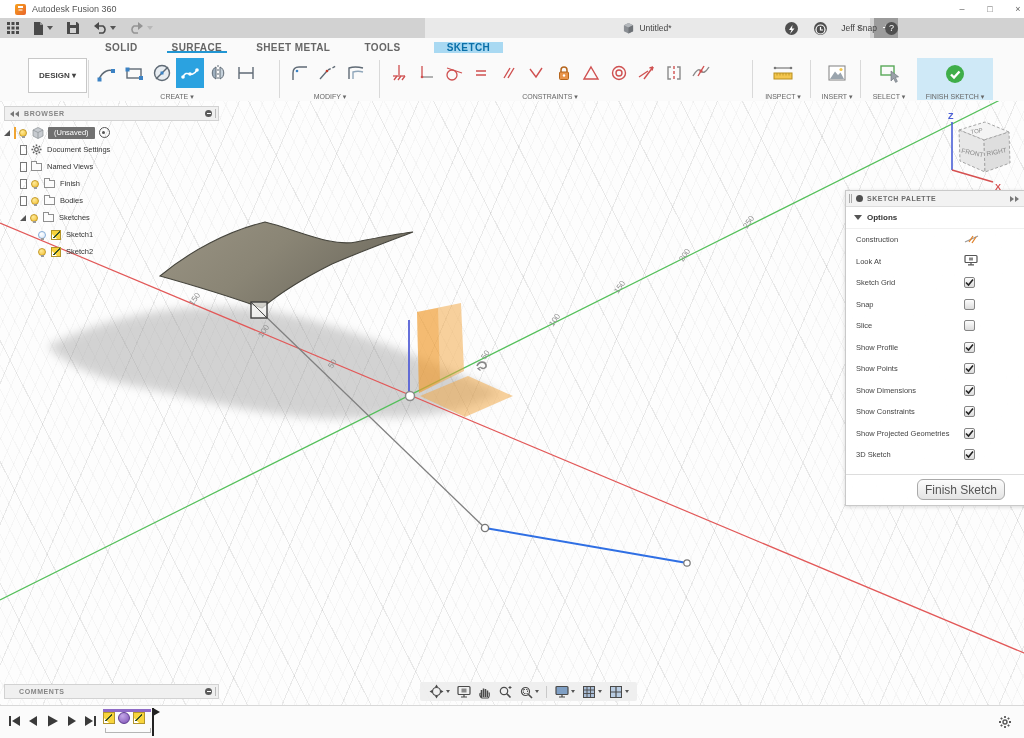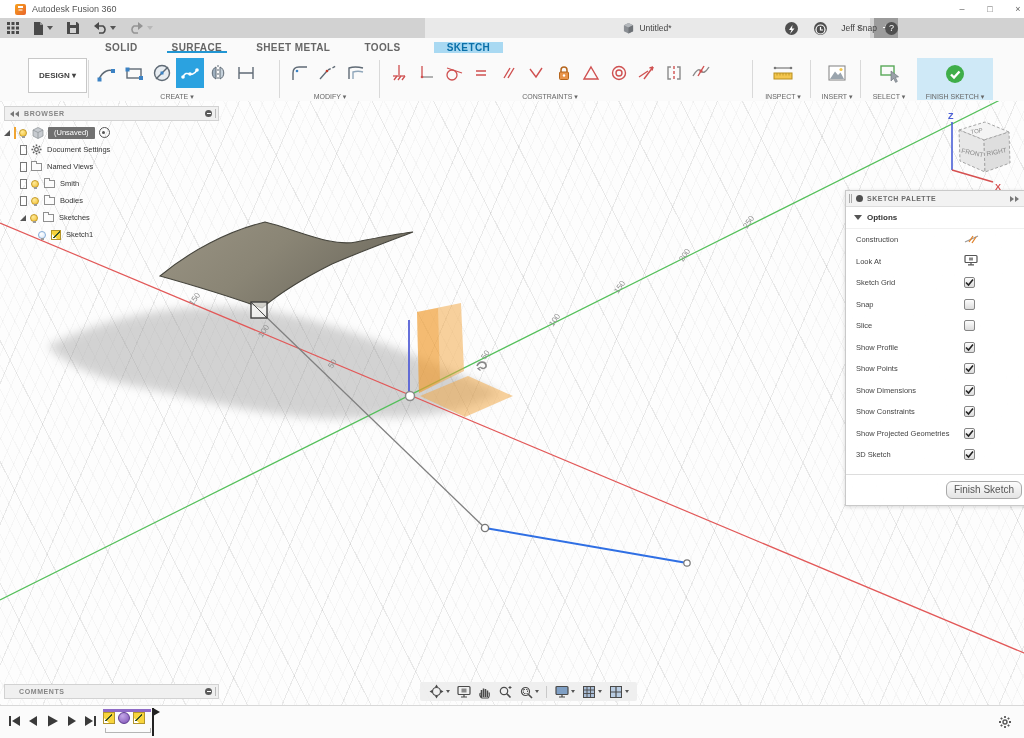--- a/index.html
+++ b/index.html
@@ -97,21 +97,21 @@
   .expand2{display:flex;margin-left:auto;margin-right:5px;}
   .tri-r{width:0;height:0;border-top:3px solid transparent;border-bottom:3px solid transparent;border-left:4px solid #777;margin-left:1px;}
   .optrow{height:21px;display:flex;align-items:center;border-bottom:1px solid #f0f0f0;font-weight:bold;font-size:8px;color:#333;}
   .tridown{width:0;height:0;border-left:4px solid transparent;border-right:4px solid transparent;border-top:5px solid #555;margin:0 5px 0 8px;}
   .palrow{height:21.5px;display:flex;align-items:center;padding-left:10px;}
   .palctl{position:absolute;left:118px;}
   .palrow{position:relative;}
   .cb{width:11px;height:11px;border:1px solid #858585;border-radius:2px;background:linear-gradient(#fdfdfd,#dcdcdc);
       display:flex;align-items:center;justify-content:center;box-sizing:border-box;}
   .palfoot{border-top:1px solid #ddd;height:30px;display:flex;align-items:center;justify-content:flex-end;}
-  .finishbtn{margin-right:2px;padding:2.5px 7px;font-size:10px;color:#555;background:linear-gradient(#fcfcfc,#e4e4e4);
+  .finishbtn{margin-right:19px;padding:2.5px 7px;font-size:12px;color:#555;background:linear-gradient(#fcfcfc,#e4e4e4);
              border:1px solid #a9a9a9;border-radius:6px;}
   .palspacer{height:8px;}
   
   .comments{left:4px;top:583px;width:215px;}
   .bottomnav{left:420px;top:581px;height:19px;background:rgba(238,238,238,.92);border-radius:2px;
              display:flex;align-items:center;padding:0 5px;}
   .navitem{display:flex;align-items:center;margin:0 3.5px;}
   .navsep{width:1px;height:12px;background:#c9c9c9;margin:0 4px;}
   .caret2{width:0;height:0;border-left:2.5px solid transparent;border-right:2.5px solid transparent;
           border-top:3.5px solid #555;margin-left:2px;}
@@ -527,39 +527,44 @@
       </div>
       <div class="brow ind1">
         <span class="exp-closed"></span>
         <span class="folder"></span>
         <span>Named Views</span>
       </div>
       <div class="brow ind1">
         <span class="exp-closed"></span>
         <span class="bulb"></span>
         <span class="folder"></span>
-        <span>Smith</span>
+        <span>Finish</span>
       </div>
       <div class="brow ind1">
         <span class="exp-closed"></span>
         <span class="bulb"></span>
         <span class="folder"></span>
         <span>Bodies</span>
       </div>
       <div class="brow ind1">
         <span class="exp-open"></span>
         <span class="bulb"></span>
         <span class="folder"></span>
         <span>Sketches</span>
       </div>
       <div class="brow ind2">
         <span class="bulb off"></span>
         <span class="skicon"></span>
         <span>Sketch1</span>
       </div>
+      <div class="brow ind2">
+        <span class="bulb"></span>
+        <span class="skicon"></span>
+        <span>Sketch2</span>
+      </div>
     </div>
   </div>
 
   <div class="abs" style="left:933px;top:5px;">
     <svg width="88" height="88" viewBox="0 0 88 88">
       <line x1="19" y1="64" x2="19" y2="16" stroke="#4a5fd6" stroke-width="1.6"></line>
       <line x1="19" y1="64" x2="60" y2="76" stroke="#d65050" stroke-width="1.6"></line>
       <text x="15" y="13" font-size="9" fill="#4a5fd6" font-weight="bold">Z</text>
       <text x="62" y="84" font-size="9" fill="#d65050" font-weight="bold">X</text>
       <polygon points="26,24 52,16 76,26 51,34" fill="#f4f4f4" stroke="#a5a5a5" stroke-width="1" stroke-dasharray="3,2"></polygon>

